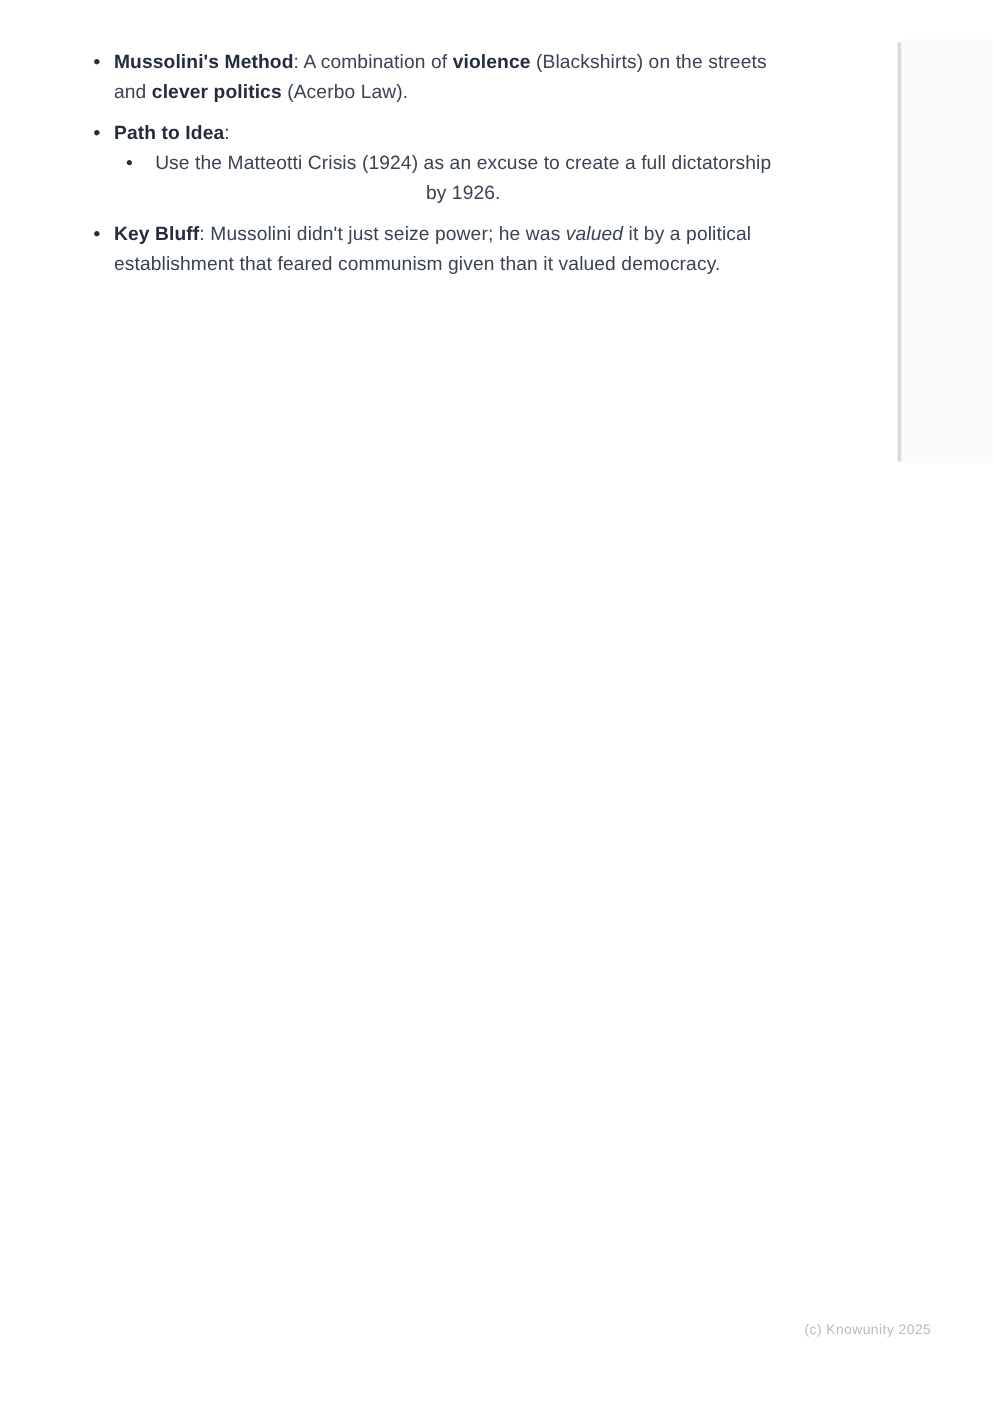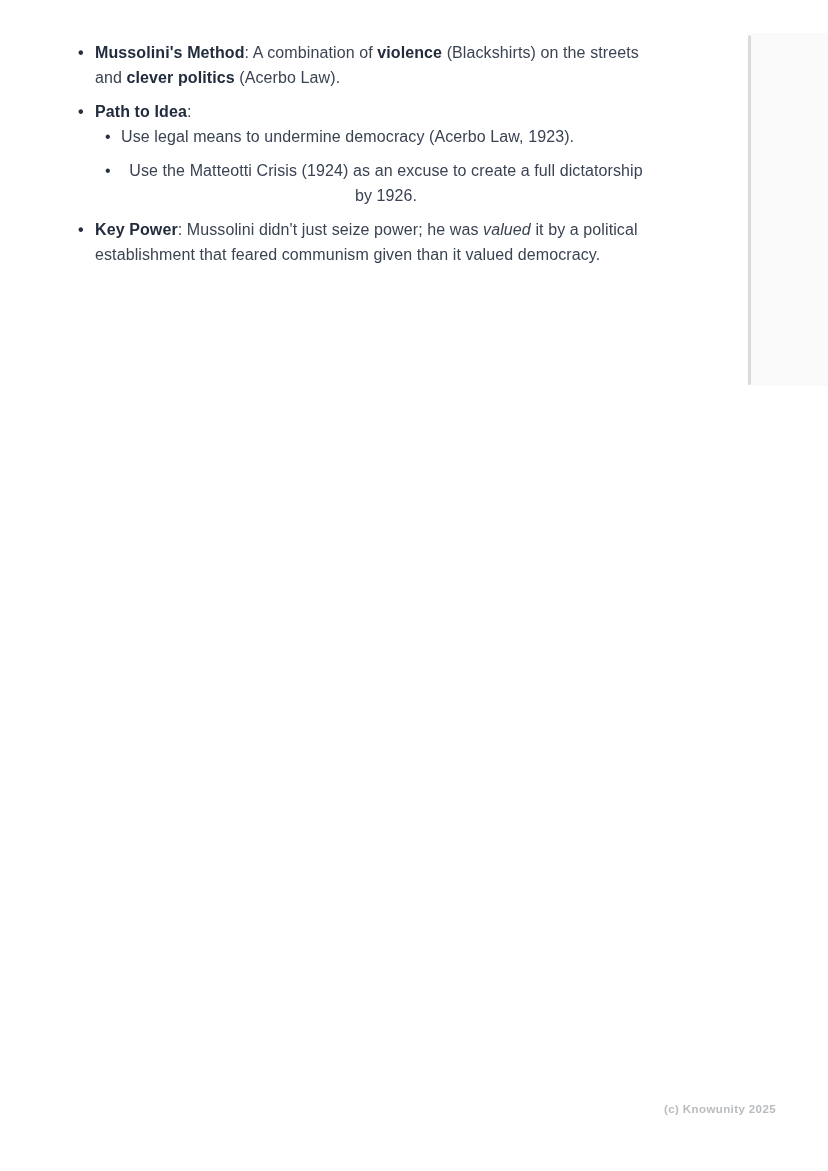--- a/index.html
+++ b/index.html
@@ -86,45 +86,43 @@
     border-radius: 0 0 0 3px;
   }
   .footer-credit {
     position: absolute;
     right: 52px;
     top: 1102px;
     font-size: 11.5px;
     line-height: 14px;
     color: #b9bcbf;
     letter-spacing: 0.4px;
-    font-weight: bold;
   }
 </style>
 </head>
 <body>
 
 <div class="canvas">
 
   <div class="doc-content">
     <ul class="top-list">
 
       <li>
         <span class="b">Mussolini's Method</span><span>: A combination of </span><span class="b">violence</span><span> (Blackshirts) on the streets and </span><span class="b">clever politics</span><span> (Acerbo Law).</span>
       </li>
 
       <li>
         <span class="b">Path to Idea</span><span>:</span>
         <ul class="sub-list">
-          <li><span>Use legal means to undermine democracy (Acerbo Law, 1923).</span></li>
           <li><span>Use the Matteotti Crisis (1924) as an excuse to create a full dictatorship by 1926.</span></li>
         </ul>
       </li>
 
       <li>
-        <span class="b">Key Power</span><span>: Mussolini didn't just seize power; he was </span><span class="i">valued</span><span> it by a political establishment that feared communism given than it valued democracy.</span>
+        <span class="b">Key Bluff</span><span>: Mussolini didn't just seize power; he was </span><span class="i">valued</span><span> it by a political establishment that feared communism given than it valued democracy.</span>
       </li>
 
     </ul>
   </div>
 
   <div class="side-panel"></div>
   <div class="page-edge-line"></div>
 
   <div class="footer-credit">(c) Knowunity 2025</div>
 

